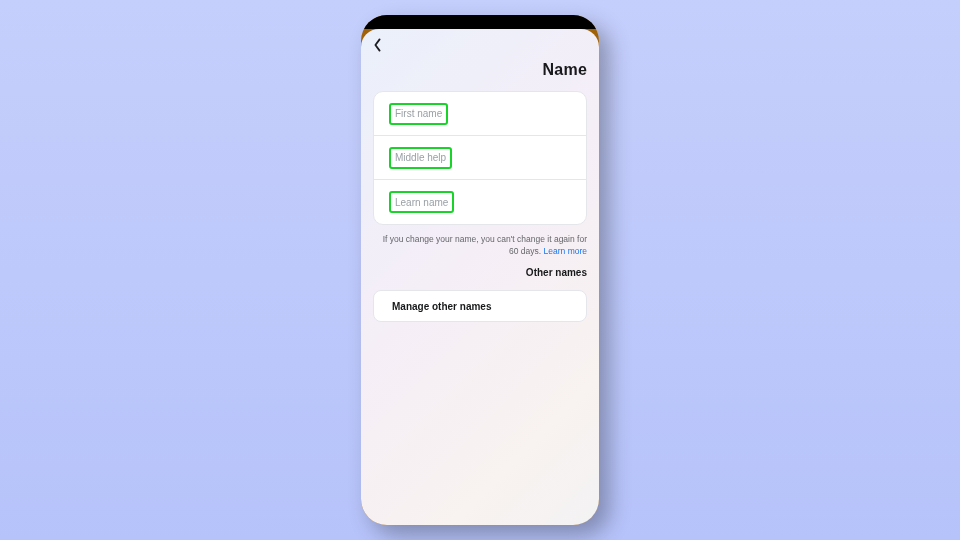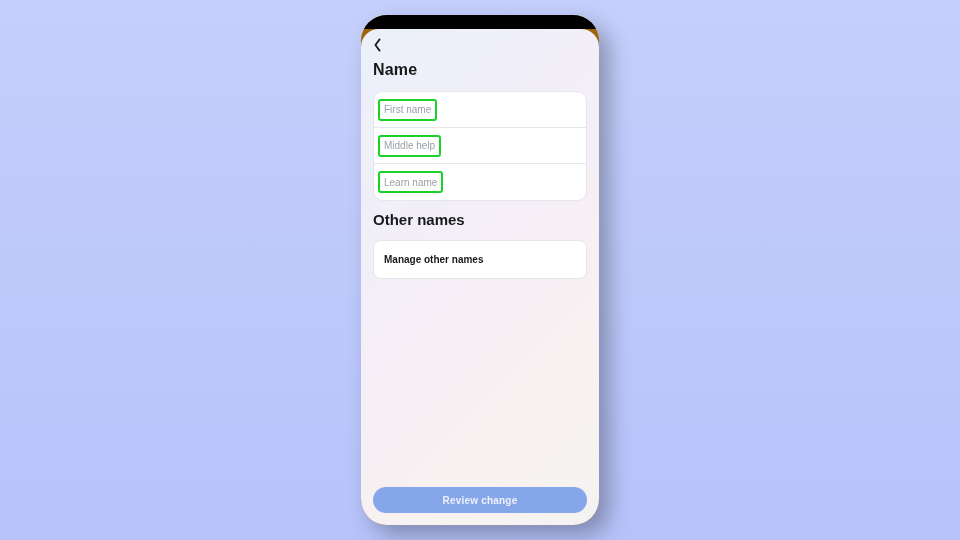--- a/index.html
+++ b/index.html
@@ -1,36 +1,36 @@
 <!DOCTYPE html>
 <html><head>
   <meta charset="utf-8">
   <style>
     :root { --bg:#c5cffc; --bg2:#b6c3fa; --panel-grad-a:#eaf0fb; --panel-grad-b:#f5eef7; --panel-grad-c:#f8f2f0; --text:#18191a; --muted:#65676b; --placeholder:#9aa0a6; --line:#e4e6ea; --link:#1877f2; --highlight:#19d32b; --primary:#85a6e8; --primary-text:#eef1fb; }
     * { box-sizing:border-box; margin:0; padding:0; }
     html,body { width:960px; height:540px; overflow:hidden; }
     body { font-family:-apple-system,BlinkMacSystemFont,"Segoe UI",Helvetica,Arial,sans-serif; background:linear-gradient(180deg,var(--bg) 0%,var(--bg2) 100%); display:flex; align-items:center; justify-content:center; }
     .phone-wrap { position:relative; width:238px; height:510px; }
     .phone-shadow { position:absolute; inset:0; border-radius:26px; box-shadow:10px 10px 22px rgba(0,0,0,.30); }
-    .phone { position:absolute; inset:0; border-radius:26px; overflow:hidden; background:#a16207; }
+    .phone { position:absolute; inset:0; border-radius:26px; overflow:hidden; background:#a16207;text-align:right; }
     .status-bar { height:14px; background:#000; }
     .screen { position:absolute; top:14px; left:0; right:0; bottom:0; background:linear-gradient(135deg,var(--panel-grad-a) 0%,var(--panel-grad-b) 45%,var(--panel-grad-c) 80%,#f3f3f3 100%); border-top-left-radius:18px; border-top-right-radius:18px; padding:10px 12px 12px 12px; display:flex; flex-direction:column; }
     .back-icon { width:16px; height:16px; display:flex; align-items:center; justify-content:flex-start; cursor:pointer; }
     .back-icon svg { width:9px; height:14px; }
     .title { font-size:16px; font-weight:800; color:var(--text); letter-spacing:.2px; margin-top:6px; }
     .card { margin-top:12px; background:#fff; border:1px solid var(--line); border-radius:10px; overflow:hidden; }
-    .field-row { height:36px; display:flex; align-items:center; padding:0 4px; border-bottom:1px solid var(--line); }
+    .field-row { height:44px; display:flex; align-items:center; padding:0 15px; border-bottom:1px solid var(--line); }
     .field-row:last-child { border-bottom:none; }
     .hl { display:inline-flex; align-items:center; height:22px; padding:0 4px; border:2px solid var(--highlight); border-radius:3px; }
     .ph { font-size:10px; color:var(--placeholder); font-weight:500; }
     .info { margin-top:8px; font-size:8.5px; line-height:12px; color:var(--muted); }
     .info a { color:var(--link); text-decoration:none; }
-    .section-title { margin-top:10px; font-size:15px; font-weight:800; color:var(--text); }
+    .section-title { margin-top:10px; font-size:10px; font-weight:800; color:var(--text); }
     .section-desc { font-size:8.5px; line-height:12px; color:var(--muted); margin-top:2px; }
-    .card2 { margin-top:12px; background:#fff; border:1px solid var(--line); border-radius:8px; height:39px; display:flex; align-items:center; padding:0 10px; font-size:10px; font-weight:600; color:var(--text); cursor:pointer; }
+    .card2 { margin-top:12px; background:#fff; border:1px solid var(--line); border-radius:8px; height:32px; display:flex; align-items:center; padding:0 18px; font-size:10px; font-weight:600; color:var(--text); cursor:pointer; }
     .spacer { flex:1; }
     .primary-btn { height:26px; border-radius:20px; background:var(--primary); color:var(--primary-text); font-size:10px; font-weight:600; letter-spacing:.2px; display:flex; align-items:center; justify-content:center; cursor:pointer; }
   </style>
 </head>
 <body>
 
 <div class="phone-wrap">
   <div class="phone-shadow"></div>
   <div class="phone">
     <div class="status-bar"></div>
@@ -57,28 +57,28 @@
             <span class="ph">Middle help</span>
           </span>
         </div>
         <div class="field-row">
           <span class="hl">
             <span class="ph">Learn name</span>
           </span>
         </div>
       </div>
 
+      <div class="info">
+        <span>If you change your name, you can't change it again for 60 days. </span><a href="#">Learn more</a>
+      </div>
 
       <div class="section-title">Other names</div>
 
       <div class="card2">
         <span>Manage other names</span>
       </div>
 
       <div class="spacer"></div>
 
-      <div class="primary-btn">
-        <span>Review change</span>
-      </div>
 
     </div>
   </div>
 </div>
 
 </body></html>

